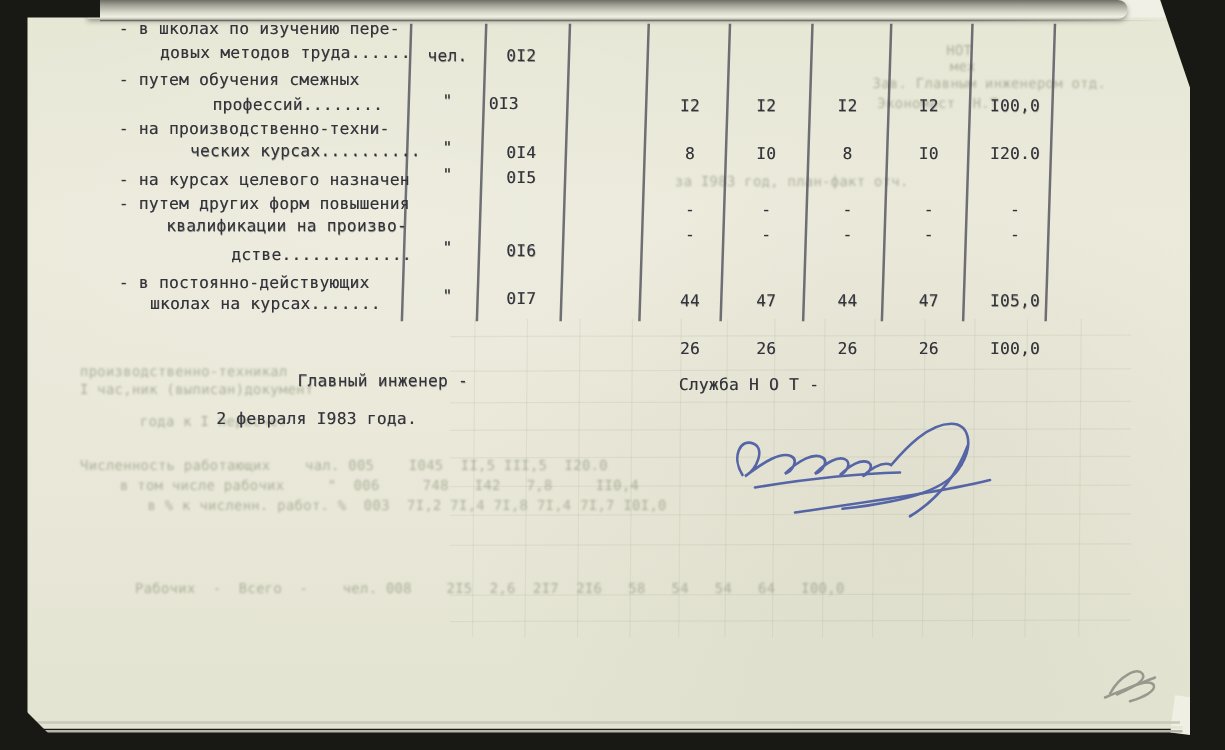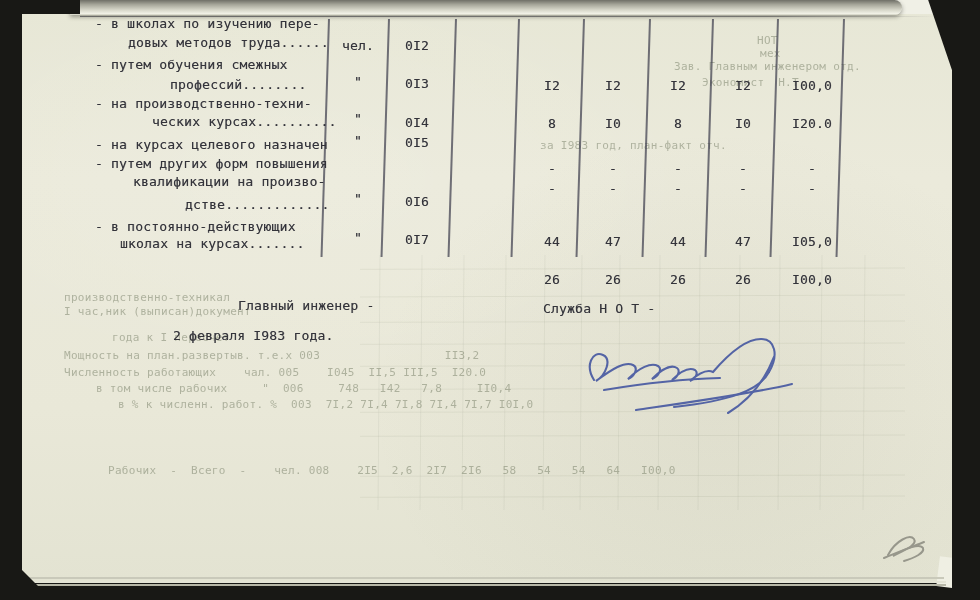--- a/index.html
+++ b/index.html
@@ -106,27 +106,26 @@
       <line x1="-290" y1="158" x2="545" y2="156"></line>
         <line x1="-290" y1="182" x2="545" y2="180"></line>
       <line x1="-290" y1="222" x2="545" y2="220"></line>
         <line x1="-290" y1="243" x2="545" y2="241"></line>
     </g>
   </svg>
 
   <div class="g g-band" style="left:287px;top:0px">т.п. ОКТЯБРЬ с.г.</div>
   <div class="g" style="left:757px;top:34px">НОТ</div>
   <div class="g" style="left:760px;top:47px">мех</div>
-  <div class="g" style="left:674px;top:60px">Зав. Главным инженером отд.</div>
+  <div class="g" style="left:698px;top:60px">Зав. Главным инженером отд.</div>
   <div class="g" style="left:702px;top:76px">Экономист  Н.Т.</div>
   <div class="g" style="left:540px;top:139px">за I983 год, план-факт отч.</div>
   <div class="g" style="left:64px;top:291px">производственно-техникал</div>
   <div class="g" style="left:64px;top:305px">I час,ник (выписан)документ</div>
   <div class="g" style="left:112px;top:331px">года к I пересчет</div>
-  <div class="g" style="left:64px;top:349px">Мощность на план.развертыв. т.е.х 003                  II3,2</div>
   <div class="g" style="left:64px;top:366px">Численность работающих    чал. 005    I045  II,5 III,5  I20.0</div>
   <div class="g" style="left:96px;top:382px">в том числе рабочих     "  006     748   I42   7,8     II0,4</div>
   <div class="g" style="left:118px;top:398px">в % к численн. работ. %  003  7I,2 7I,4 7I,8 7I,4 7I,7 I0I,0</div>
   <div class="g" style="left:108px;top:464px">Рабочих  -  Всего  -    чел. 008    2I5  2,6  2I7  2I6   58   54   54   64   I00,0</div>
 
   <div class="hline"></div>
   <div class="vline" style="left:328px"></div>
   <div class="vline" style="left:388px"></div>
   <div class="vline" style="left:455px"></div>
   <div class="vline" style="left:518px"></div>
@@ -150,21 +149,21 @@
   <div class="t" style="left:120px;top:236px">школах на курсах.......</div>
 
   <div class="t unit" style="left:336px;top:38px">чел.</div>
   <div class="t unit" style="left:336px;top:74px">"</div>
   <div class="t unit" style="left:336px;top:111px">"</div>
   <div class="t unit" style="left:336px;top:133px">"</div>
   <div class="t unit" style="left:336px;top:191px">"</div>
   <div class="t unit" style="left:336px;top:230px">"</div>
 
   <div class="t" style="left:405px;top:38px">0I2</div>
-  <div class="t" style="left:405px;top:76px">0I3</div>
+  <div class="t" style="left:391px;top:76px">0I3</div>
   <div class="t" style="left:405px;top:115px">0I4</div>
   <div class="t" style="left:405px;top:135px">0I5</div>
   <div class="t" style="left:405px;top:194px">0I6</div>
   <div class="t" style="left:405px;top:232px">0I7</div>
 
   <div class="t val" style="left:521px;top:38px">I2</div>
   <div class="t val" style="left:582px;top:38px">I2</div>
   <div class="t val" style="left:647px;top:38px">I2</div>
   <div class="t val" style="left:712px;top:38px">I2</div>
   <div class="t val" style="left:781px;top:38px">I00,0</div>

